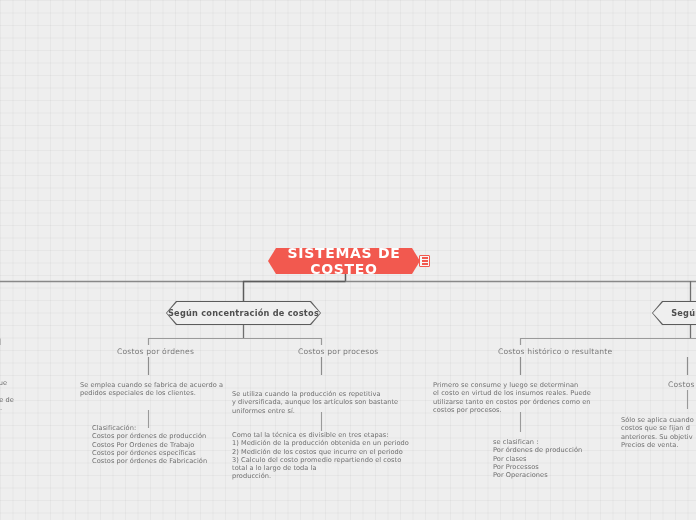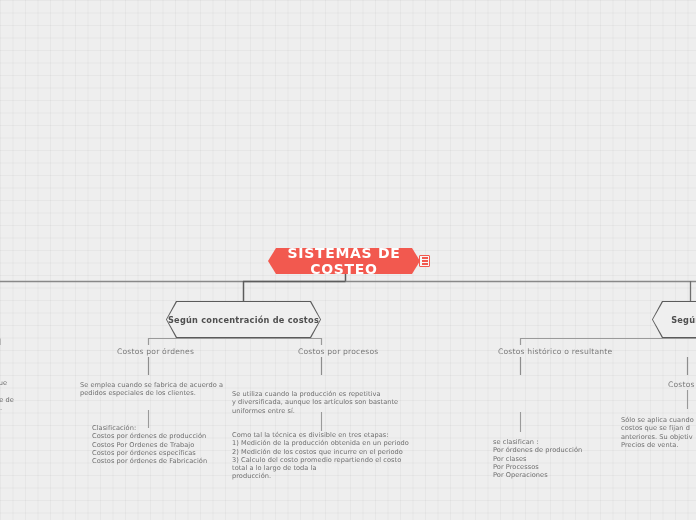--- a/index.html
+++ b/index.html
@@ -69,21 +69,21 @@
     background: #f7f7f7;
   }
   .notes-icon i {
     display: block;
     width: 6px;
     height: 1.4px;
     background: #f2594f;
   }
   .hex-shell {
     position: absolute;
-    height: 37px;
+    height: 24px;
     background: #5b5b5b;
     clip-path: polygon(10px 0, calc(100% - 10px) 0, 100% 50%, calc(100% - 10px) 100%, 10px 100%, 0 50%);
   }
   .hex-shell > .hex-inner {
     position: absolute;
     left: 0.9px;
     top: 0.9px;
     right: 0.9px;
     bottom: 0.9px;
     background: #efefef;
@@ -203,20 +203,24 @@
 y diversificada, aunque los artículos son bastante
 uniformes entre sí.</div>
 
   <div class="leaf-text" style="left:232px; top:431px; width:186px;">Como tal la técnica es divisible en tres etapas:
 1) Medición de la producción obtenida en un periodo
 2) Medición de los costos que incurre en el periodo
 3) Calculo del costo promedio repartiendo el costo
 total a lo largo de toda la
 producción.</div>
 
+  <div class="leaf-text" style="left:433px; top:381px; width:172px;">Primero se consume y luego se determinan
+el costo en virtud de los insumos reales. Puede
+utilizarse tanto en costos por órdenes como en
+costos por procesos.</div>
 
   <div class="leaf-text" style="left:477px; top:438px; width:145px;margin-left:16px;">se clasifican :
 Por órdenes de producción
 Por clases
 Por Processos
 Por Operaciones</div>
 
   <div class="leaf-text" style="left:621px; top:416px; width:120px;">Sólo se aplica cuando
 costos que se fijan d
 anteriores. Su objetiv

